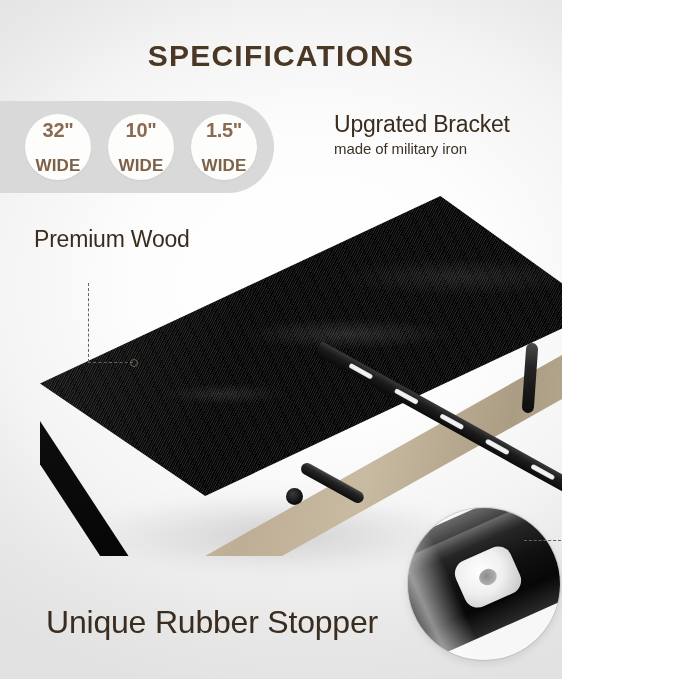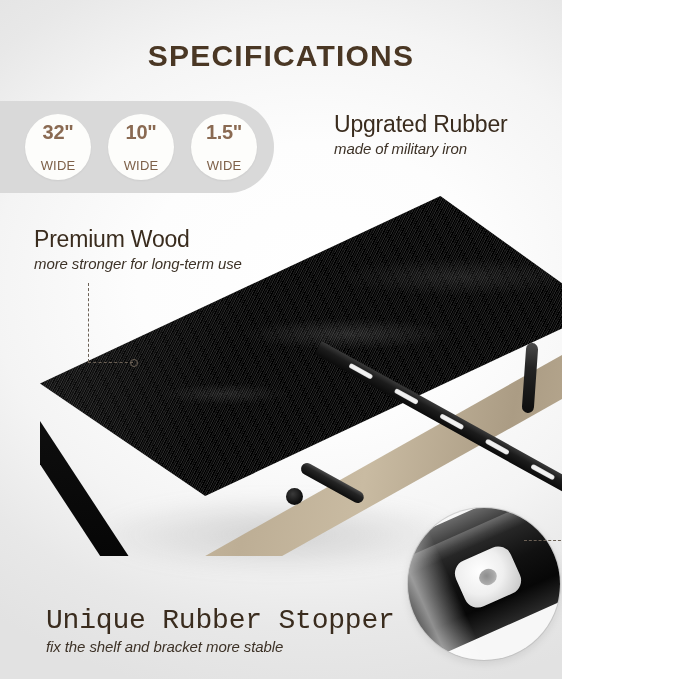--- a/index.html
+++ b/index.html
@@ -36,38 +36,38 @@
     background:#fdfdfb;
     display:flex;flex-direction:column;
     align-items:center;justify-content:center;
     box-shadow:0 1px 2px rgba(0,0,0,.06);
   }
   .badge .num{
     font-size:20px;font-weight:bold;color:#8a6a52;line-height:1;
     letter-spacing:-.3px;
   }
   .badge .lbl{
-    font-size:13px;font-weight:normal;color:#7e6149;
+    font-size:17px;font-weight:bold;color:#7e6149;
     letter-spacing:.2px;margin-top:17px;line-height:1;
   }
 
   
   .callout{position:absolute;}
   .callout .head{
     font-size:23px;color:#3a2c1e;line-height:1.12;
     letter-spacing:-.2px;font-weight:500;
   }
   .callout .sub{
     font-size:15px;color:#3d3227;line-height:1.2;
-    margin-top:2px;letter-spacing:-.1px;font-style:italic;
+    margin-top:2px;letter-spacing:-.1px;
   }
   .c-bracket{left:334px;top:112px;}
   .c-wood{left:34px;top:227px;}
   .c-stopper{left:46px;top:605px;}
-  .c-stopper .head{font-size:28px;font-family:Liberation Mono, monospace;}
+  .c-stopper .head{font-size:32px;}
   .c-stopper .sub{font-size:15px;}
 
   
   .dash-v{position:absolute;border-left:1px dashed #6b6055;}
   .dash-h{position:absolute;border-top:1px dashed #6b6055;}
   .dot{
     position:absolute;width:6px;height:6px;border-radius:50%;
     border:1px solid #6b6055;background:transparent;
   }
 
@@ -260,37 +260,35 @@
     <div class="corner-stopper"></div>
 
     <div class="magnifier">
       <div class="mag-tube"></div>
       <div class="mag-gloss"></div>
       <div class="mag-stopper"></div>
     </div>
   </div>
 
   <div class="callout c-bracket">
-    <div class="head">Upgrated Rubber</div>
+    <div class="head">Upgrated Bracket</div>
     <div class="sub">made of military iron</div>
   </div>
 
   <div class="dash-h" style="left:585px;top:125px;width:78px;"></div>
   <div class="dash-v" style="left:663px;top:125px;height:216px;"></div>
   <div class="dash-h" style="left:641px;top:341px;width:23px;"></div>
   <div class="dot" style="left:636px;top:338px;"></div>
 
   <div class="callout c-wood">
     <div class="head">Premium Wood</div>
-    <div class="sub">more stronger for long-term use</div>
   </div>
   <div class="dash-v" style="left:88px;top:283px;height:79px;"></div>
   <div class="dash-h" style="left:88px;top:362px;width:45px;"></div>
   <div class="dot" style="left:130px;top:359px;"></div>
 
   <div class="callout c-stopper">
     <div class="head">Unique Rubber Stopper</div>
-    <div class="sub">fix the shelf and bracket more stable</div>
   </div>
   <div class="dash-h" style="left:524px;top:540px;width:66px;"></div>
   <div class="dot" style="left:588px;top:537px;"></div>
 
 </div>
 
 </body></html>

